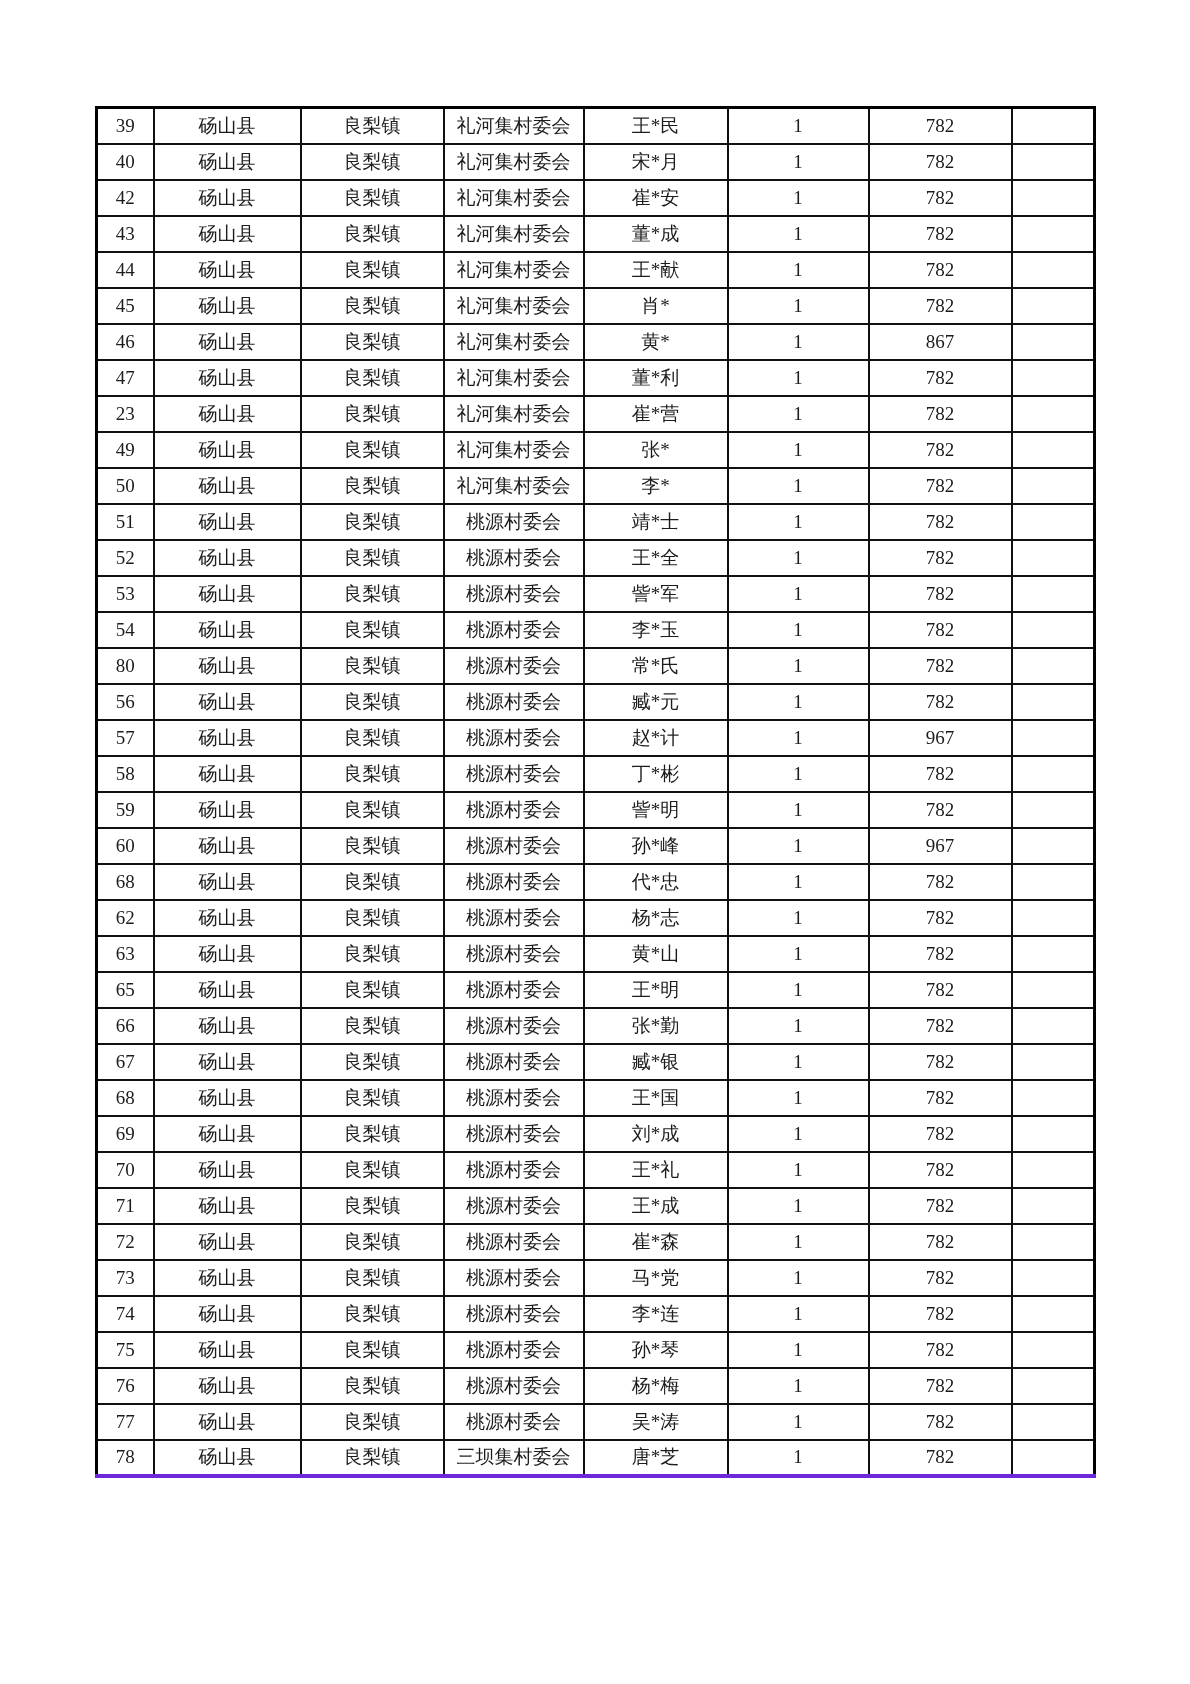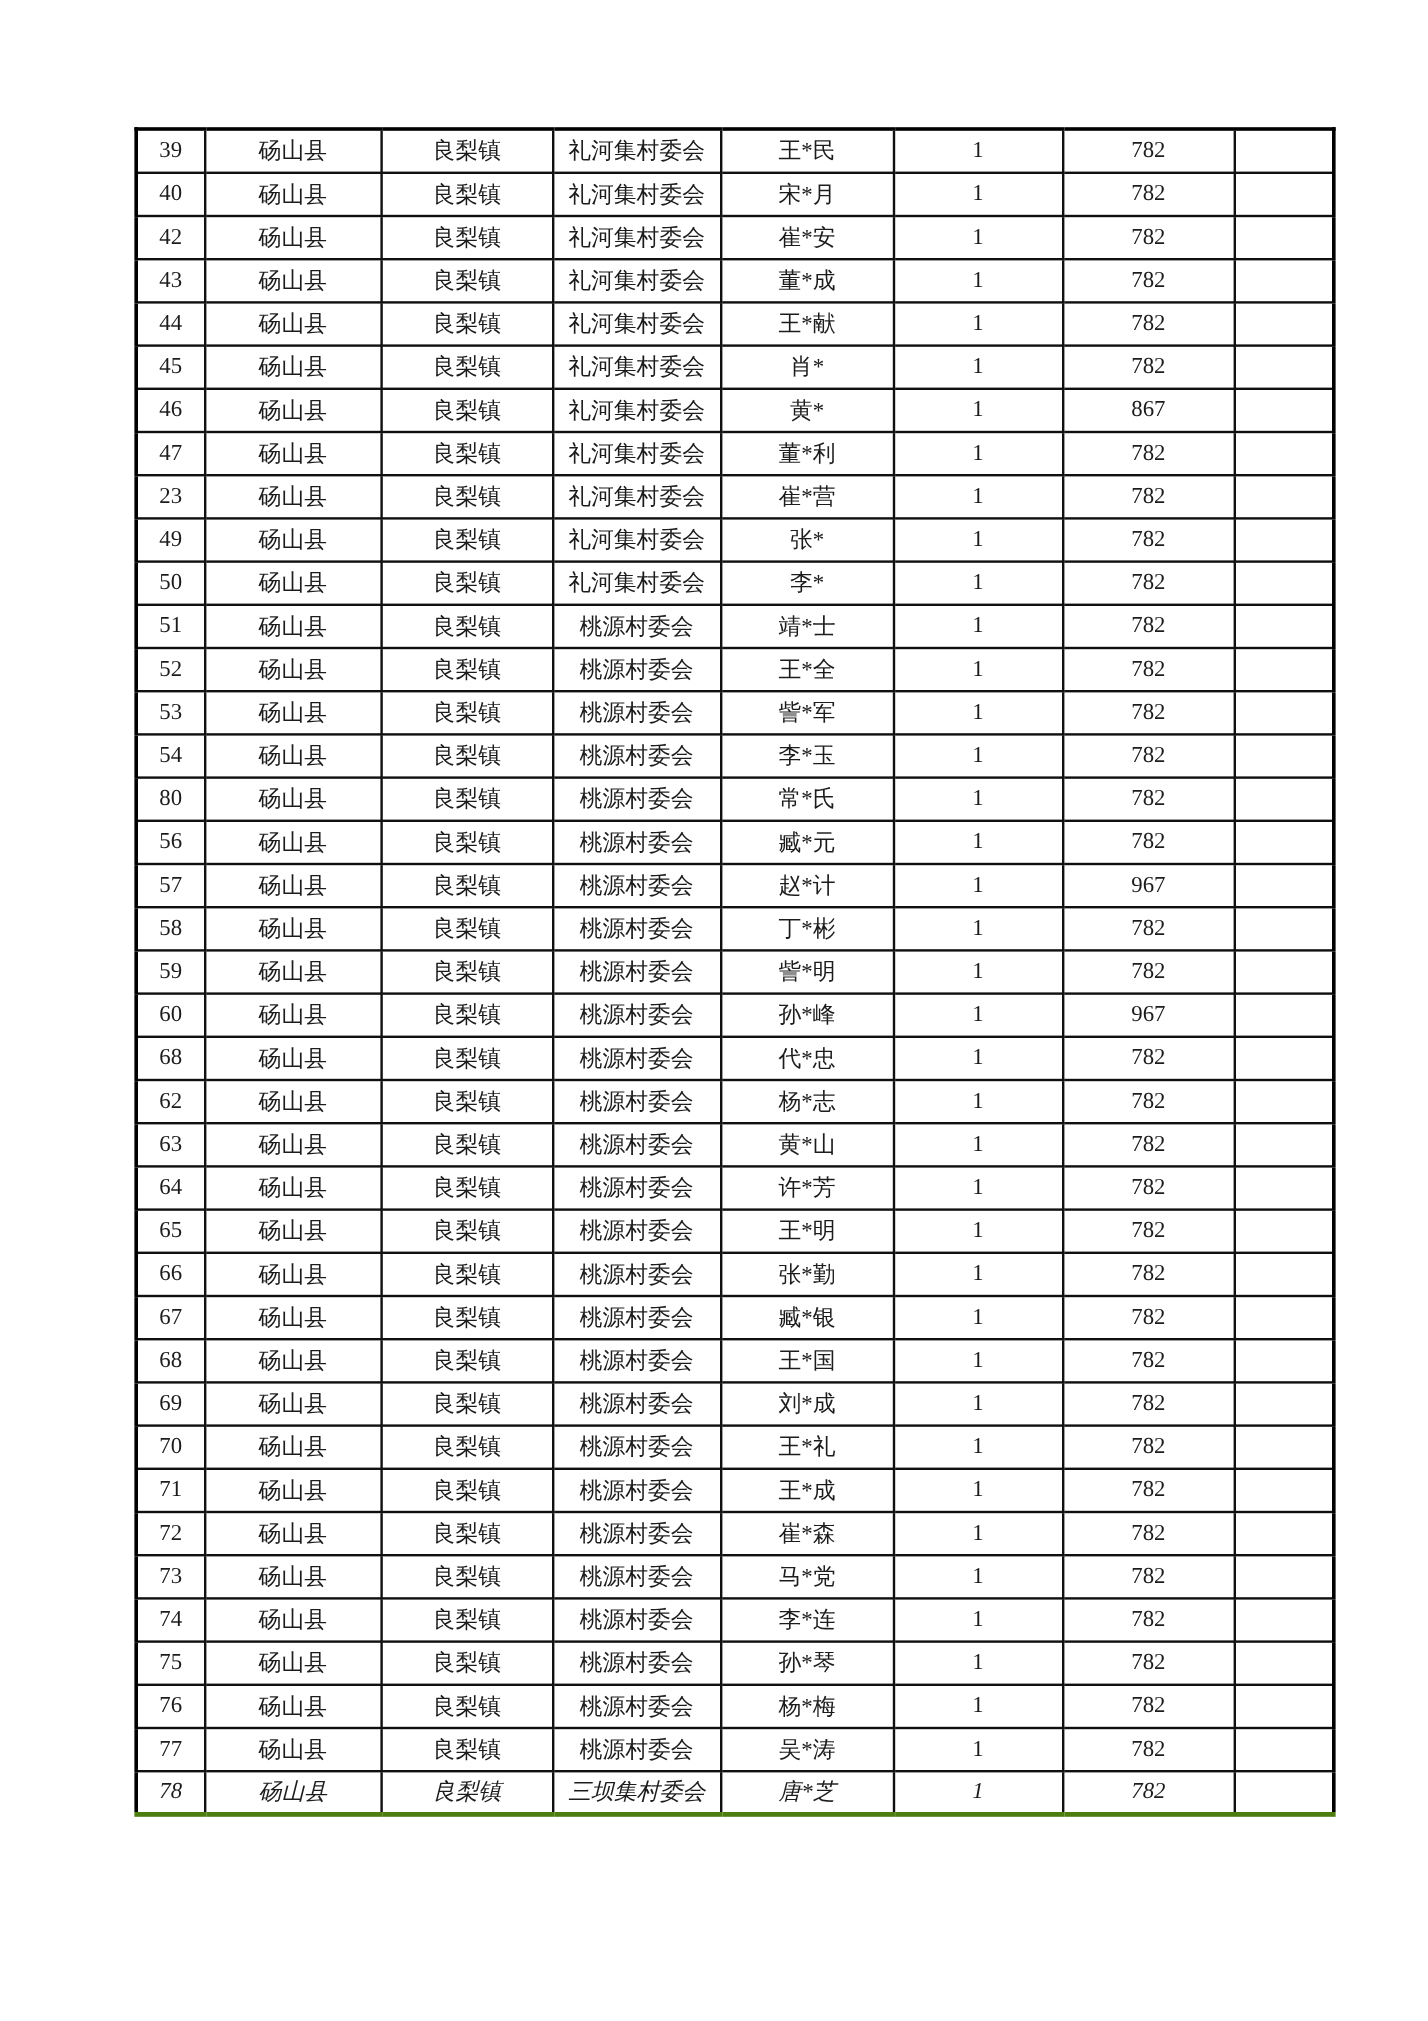--- a/index.html
+++ b/index.html
@@ -28,25 +28,25 @@
     text-align: center;
     vertical-align: middle;
     font-size: 19px;
     color: #1c1c1c;
     white-space: nowrap;
     overflow: hidden;
     padding: 0;
   }
   table.data-table tr { height: 36px; }
   
-  table.data-table { border: 3px solid #000; border-bottom: 4px solid #000; margin-left: 17px; }
+  table.data-table { border: 3px solid #000; border-bottom: 4px solid #000; }
   table.data-table tr td:first-child { border-left: 3px solid #000; }
   table.data-table tr td:last-child  { border-right: 3px solid #000; }
   table.data-table tr:first-child td { border-top: 3px solid #000; }
-  table.data-table tr:last-child td  { border-bottom: 4px solid #4d7c0f; font-style: italic; }
+  table.data-table tr:last-child td  { border-bottom: 4px solid #6d28d9; }
   col.c-no     { width: 57px; }
   col.c-county { width: 147px; }
   col.c-town   { width: 143px; }
   col.c-village{ width: 140px; }
   col.c-name   { width: 144px; }
   col.c-qty    { width: 141px; }
   col.c-amount { width: 143px; }
   col.c-note   { width: 83px; }
 </style>
 </head>
@@ -299,30 +299,20 @@
           <td>63</td>
           <td>砀山县</td>
           <td>良梨镇</td>
           <td>桃源村委会</td>
           <td>黄*山</td>
           <td>1</td>
           <td>782</td>
           <td></td>
         </tr>
         <tr>
-          <td>64</td>
-          <td>砀山县</td>
-          <td>良梨镇</td>
-          <td>桃源村委会</td>
-          <td>许*芳</td>
-          <td>1</td>
-          <td>782</td>
-          <td></td>
-        </tr>
-        <tr>
           <td>65</td>
           <td>砀山县</td>
           <td>良梨镇</td>
           <td>桃源村委会</td>
           <td>王*明</td>
           <td>1</td>
           <td>782</td>
           <td></td>
         </tr>
         <tr>

